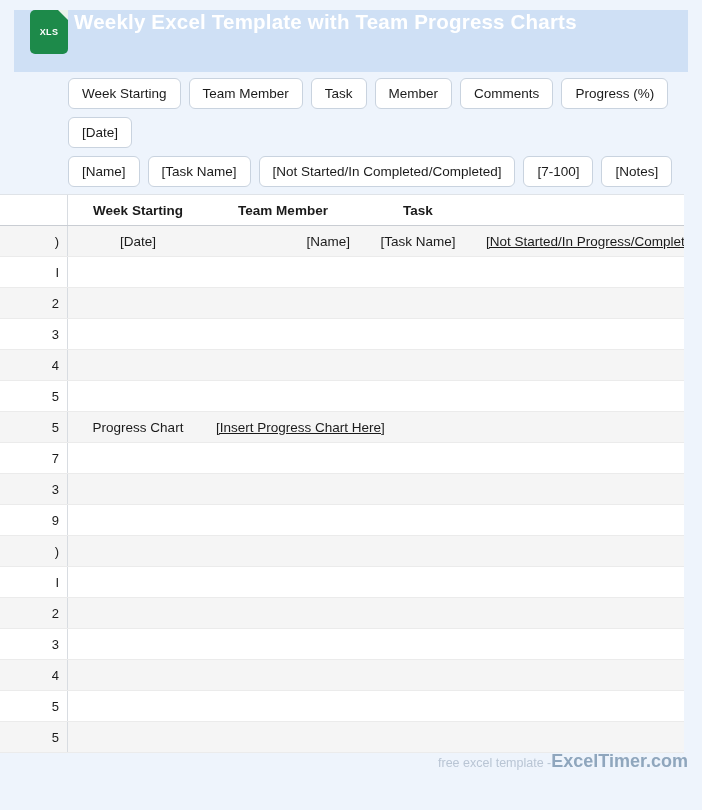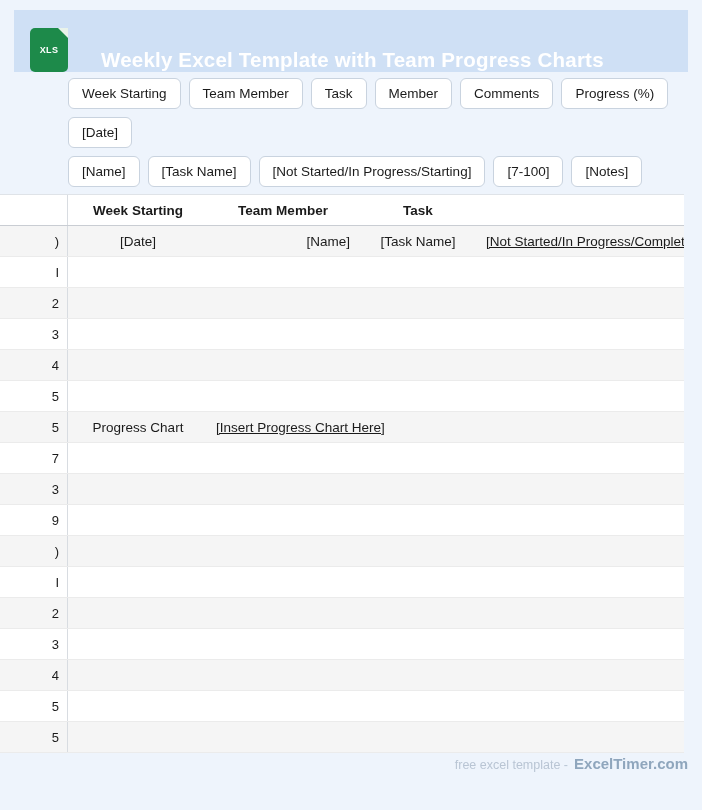--- a/index.html
+++ b/index.html
@@ -22,21 +22,21 @@
 
   
   .header {
     position: absolute;
     left: 14px;
     top: 10px;
     width: 674px;
     height: 62px;
     background: #cfe0f5;
     display: flex;
-    align-items: flex-end;
+    align-items: flex-start;
   }
   .header-logo {
     width: 38px;
     height: 44px;
     margin-left: 16px;
     border-radius: 5px;
     background: #1d8a4a;
     position: relative;
     display: flex;
     align-items: center;
@@ -52,21 +52,21 @@
     border-left: 10px solid transparent;
     border-top: 10px solid #e9f3ea;
   }
   .header-logo span {
     color: #ffffff;
     font-size: 9px;
     font-weight: bold;
     letter-spacing: .3px;
   }
   .header-title {
-    margin-left: 33px;
+    margin-left: 6px;
     color: #ffffff;
     font-size: 20.5px;
     font-weight: bold;
     letter-spacing: .2px;
   }
 
   
   .chips {
     position: absolute;
     left: 68px;
@@ -167,25 +167,24 @@
     padding: 0 8px;
   }
 
   
   .footer {
     position: absolute;
     right: 14px;
     bottom: 38px;
     display: flex;
     align-items: baseline;
-    gap: 6px;
     font-size: 12.5px;
   }
   .footer .free { color: #b9c5d4; }
-  .footer .brand { color: #8fa6bd; font-weight: bold; font-size: 15px; }
+  .footer .brand { color: #8fa6bd; font-weight: bold; font-size: 18px; }
 </style>
 </head>
 <body>
 
 <div class="page">
 
   <div class="header">
     <div class="header-logo">
       <div class="corner"></div>
       <span>XLS</span>
@@ -199,21 +198,21 @@
       <div class="chip">Team Member</div>
       <div class="chip">Task</div>
       <div class="chip">Member</div>
       <div class="chip">Comments</div>
       <div class="chip">Progress (%)</div>
       <div class="chip">[Date]</div>
     </div>
     <div class="chip-row">
       <div class="chip">[Name]</div>
       <div class="chip">[Task Name]</div>
-      <div class="chip">[Not Started/In Progress/Starting]</div>
+      <div class="chip">[Not Started/In Completed/Completed]</div>
       <div class="chip">[7-100]</div>
       <div class="chip">[Notes]</div>
     </div>
     <div class="chip-row">
       <div class="chip">Progress Chart</div>
       <div class="chip">[Insert Progress Chart Here]</div>
     </div>
   </div>
 
   <div class="sheet">

